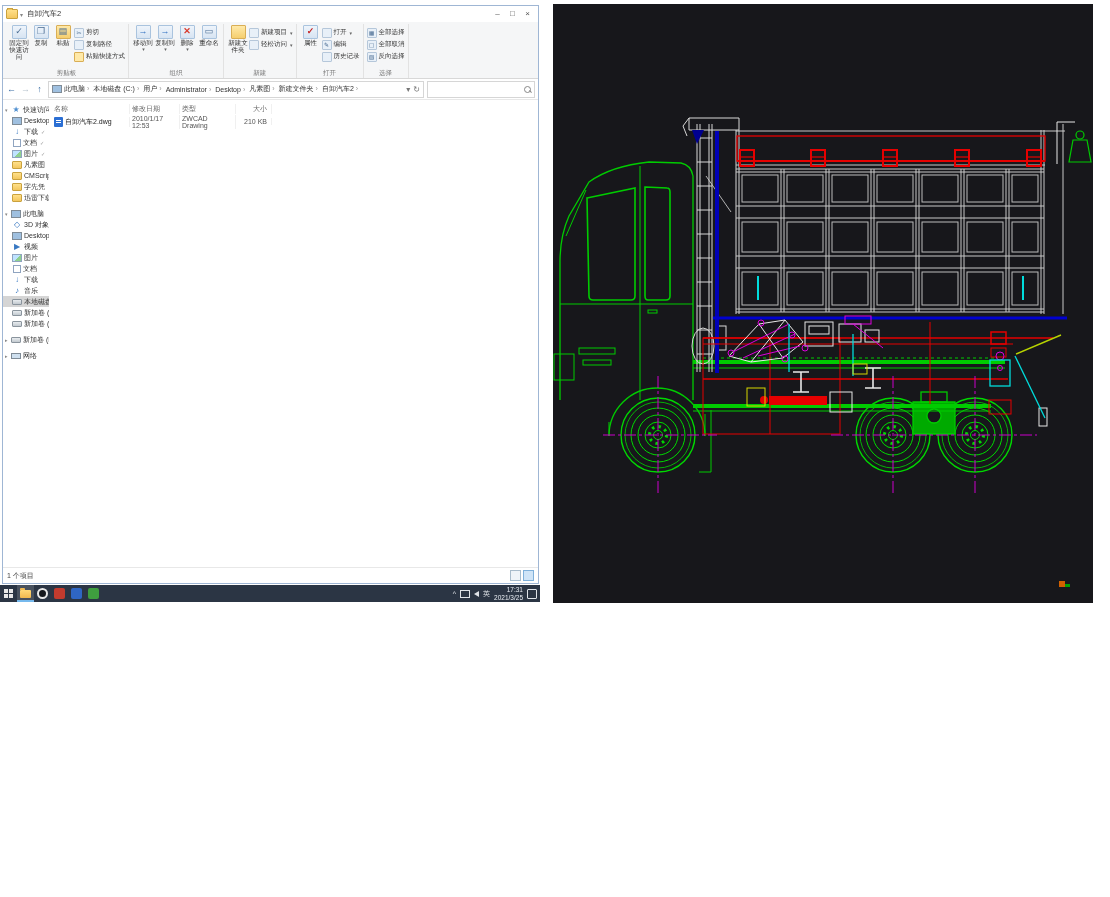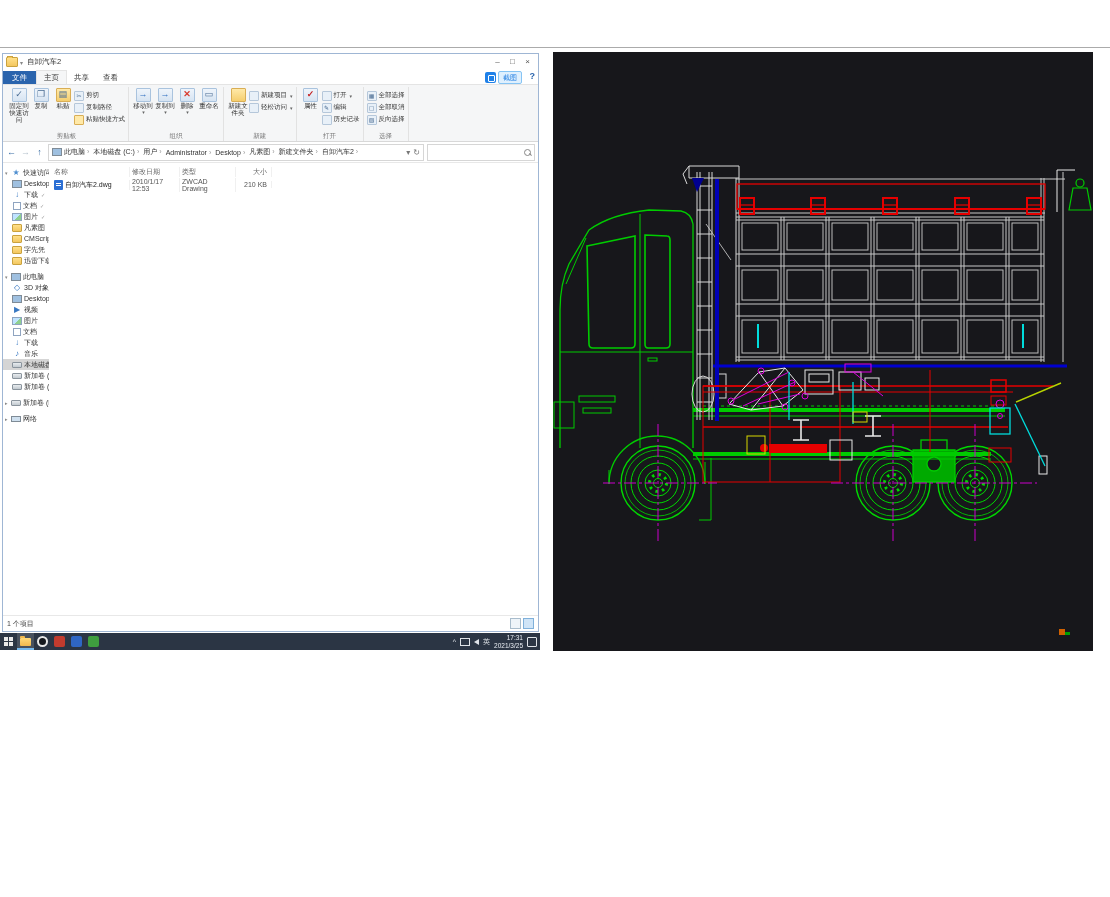--- a/index.html
+++ b/index.html
@@ -1,18 +1,18 @@
 <!DOCTYPE html>
 <html><head>
 <meta charset="utf-8">
 <style>
   html,body{margin:0;padding:0;background:#fff;}
   .canvas{position:relative;width:1110px;height:805px;background:#ffffff;
           outline:1px solid #ababab;font-family:"Liberation Sans",sans-serif;
-          overflow:hidden;margin-top:48px;-webkit-font-smoothing:antialiased;}
+          overflow:hidden;-webkit-font-smoothing:antialiased;}
 
   
   .explorer{position:absolute;left:2px;top:5px;width:537px;height:579px;
             background:#fff;border:1px solid #9fb6d4;display:flex;flex-direction:column;
             font-size:8px;color:#222;box-sizing:border-box;}
   .titlebar{height:16px;display:flex;align-items:center;padding:0 3px;flex:none;}
   .qat{display:flex;align-items:center;gap:2px;margin-right:4px;}
   .fico{width:10px;height:8px;background:linear-gradient(#ffe08a,#f3c75f);
         border:1px solid #caa23e;border-radius:1px;position:relative;flex:none;}
   .fico::before{content:"";position:absolute;left:0;top:-2px;width:4px;height:1px;
@@ -148,31 +148,20 @@
         <span class="g">▾</span>
       </div>
       <span class="wtitle">自卸汽车2</span>
       <div class="win-controls">
         <span class="wc">–</span>
         <span class="wc">□</span>
         <span class="wc">×</span>
       </div>
     </div>
 
-    <div class="tabrow">
-      <span class="file-tab">文件</span>
-      <span class="tab active">主页</span>
-      <span class="tab">共享</span>
-      <span class="tab">查看</span>
-      <div class="overlay">
-        <span class="overlay-ic"></span>
-        <span class="overlay-pill">截图</span>
-      </div>
-      <span class="helpq">?</span>
-    </div>
 
     <div class="ribbon">
       <div class="rgroup">
         <div class="rbuttons">
           <div class="rbig">
             <span class="cico">✓</span>
             <span>固定到快速访问</span>
           </div>
           <div class="rbig">
             <span class="cico">❐</span>

